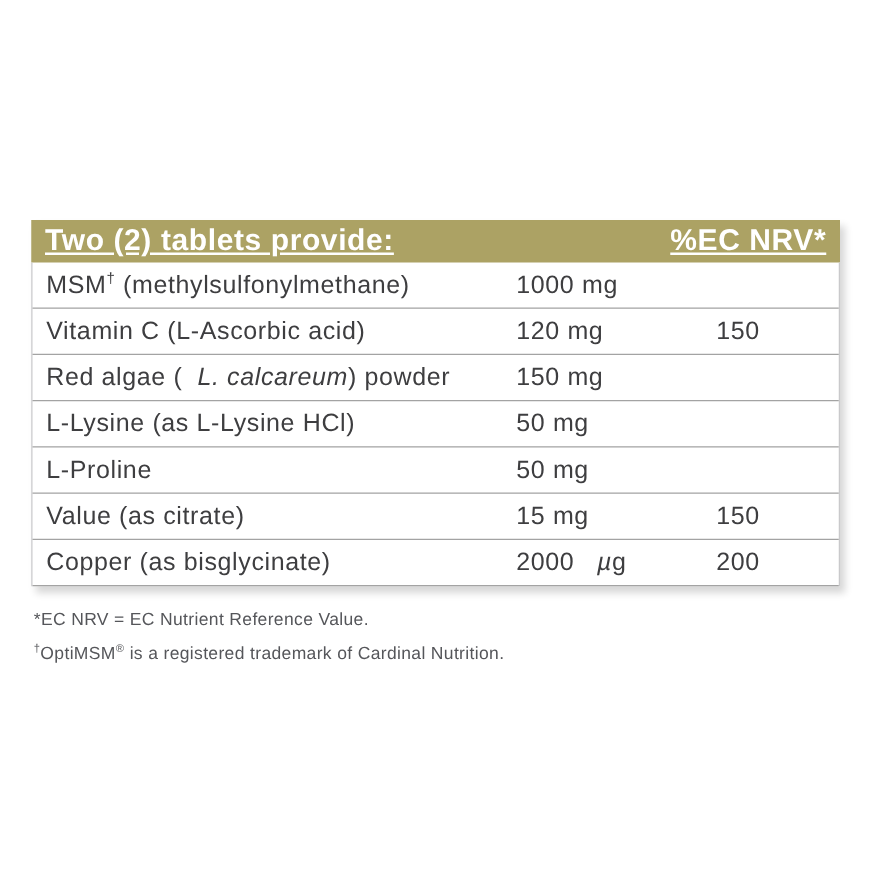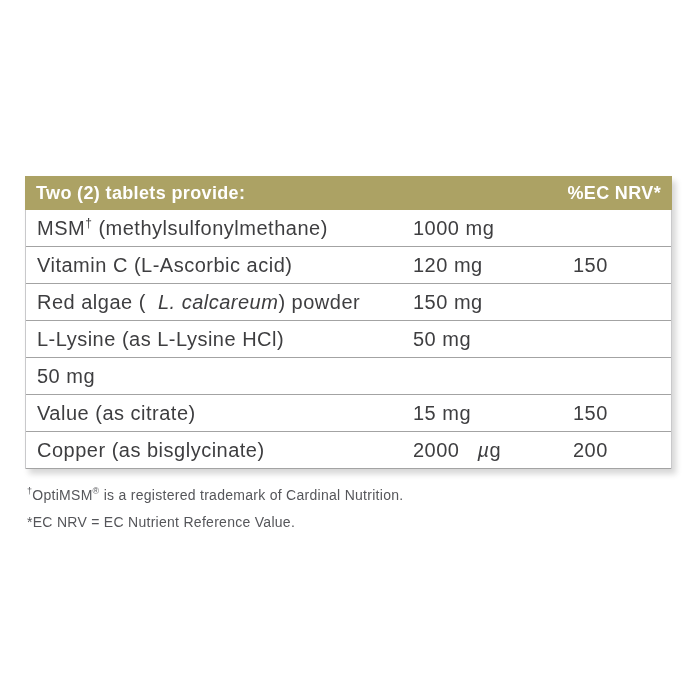--- a/index.html
+++ b/index.html
@@ -27,24 +27,25 @@
     background: #ffffff;
   }
   .table-header {
     display: flex;
     justify-content: space-between;
     align-items: center;
     height: 34px;
     background: #ACA264;
     color: #ffffff;
     font-weight: bold;
-    font-size: 18px;
+    font-size: 24px;
     letter-spacing: 0.02em;
     padding: 0 11px;
     box-sizing: border-box;
+    text-decoration: underline;
   }
   .table-body {
     border-left: 1px solid #c9c9cb;
     border-right: 1px solid #c9c9cb;
     box-sizing: border-box;
   }
   .row {
     display: grid;
     grid-template-columns: 376px 160px 1fr;
     align-items: center;
@@ -111,37 +112,38 @@
         <span class="nrv"></span>
       </div>
 
       <div class="row">
         <span class="name">L-Lysine (as L-Lysine HCl)</span>
         <span class="amount">50 mg</span>
         <span class="nrv"></span>
       </div>
 
       <div class="row">
+        <span class="name">L-Proline</span>
         <span class="amount">50 mg</span>
         <span class="nrv"></span>
       </div>
 
       <div class="row">
         <span class="name">Value (as citrate)</span>
         <span class="amount">15 mg</span>
         <span class="nrv">150</span>
       </div>
 
       <div class="row">
         <span class="name">Copper (as bisglycinate)</span>
         <span class="amount"><span>2000 </span><span class="it">µ</span><span>g</span></span>
         <span class="nrv">200</span>
       </div>
 
     </div>
   </div>
 
   <div class="footnotes">
+    <p class="footnote"><span>*</span><span>EC NRV = EC Nutrient Reference Value.</span></p>
     <p class="footnote"><span class="fsup">†</span><span>OptiMSM</span><span class="fsup">®</span><span> is a registered trademark of Cardinal Nutrition.</span></p>
-    <p class="footnote"><span>*</span><span>EC NRV = EC Nutrient Reference Value.</span></p>
   </div>
 
 </div>
 
 </body></html>

